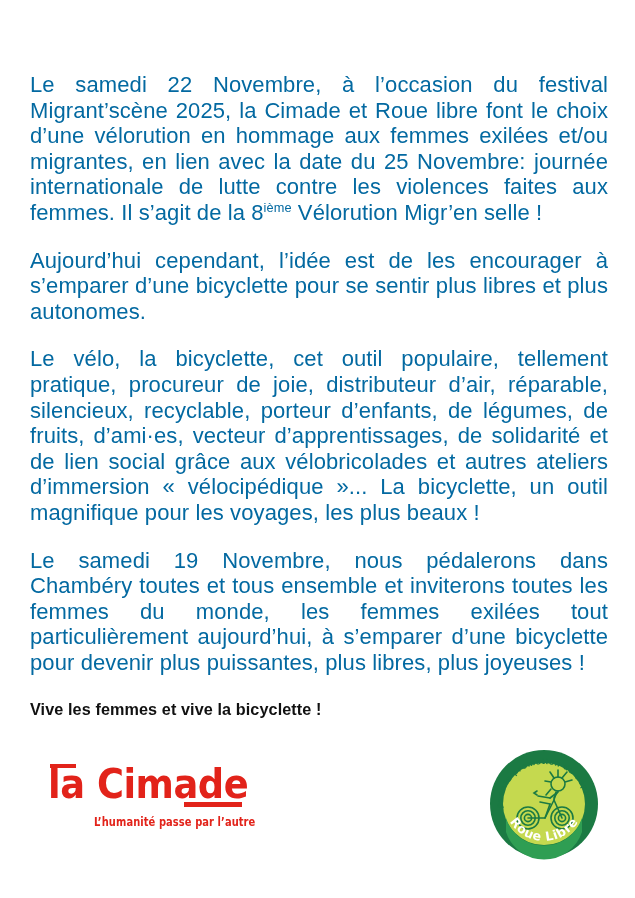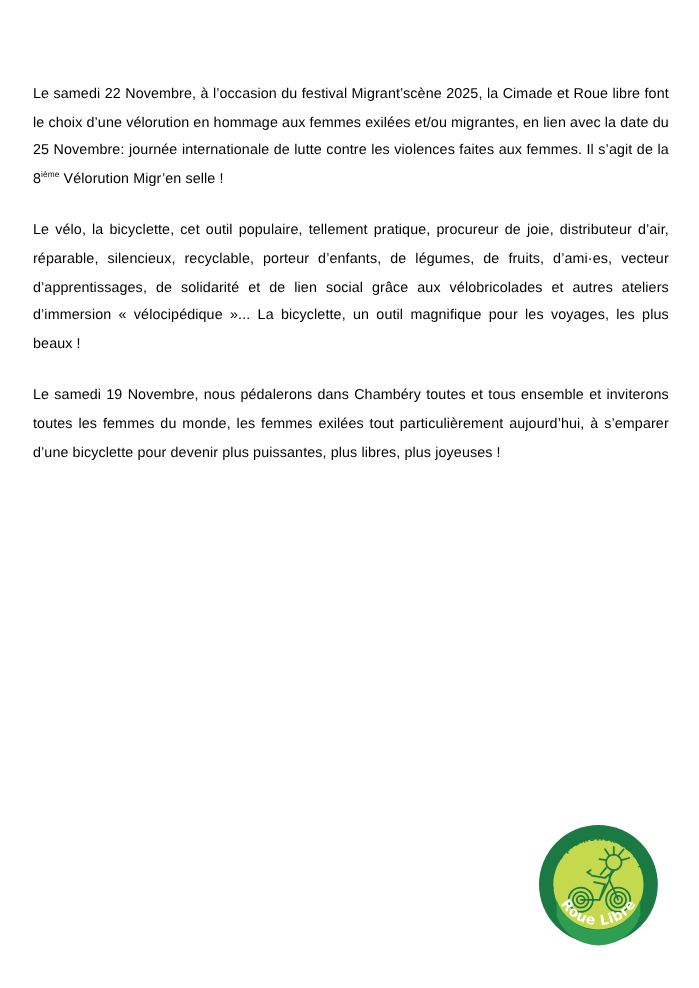--- a/index.html
+++ b/index.html
@@ -19,23 +19,23 @@
     box-sizing: border-box;
   }
   .doc-body {
     position: absolute;
     left: 30px;
     top: 72px;
     width: 578px;
   }
   .para {
     margin: 0 0 22px 0;
-    font-size: 13px;
+    font-size: 22px;
     line-height: 25.6px;
-    color: #000000;
+    color: #0369a1;
     text-align: justify;
     letter-spacing: 0.1px;
     font-weight: 400;
   }
   .para:last-of-type {
     margin-bottom: 0;
   }
   .para sup {
     font-size: 0.58em;
     vertical-align: super;
@@ -129,30 +129,38 @@
 </head>
 <body>
 
 <div class="page">
 
   <div class="doc-body">
 
     <p class="para"><span>Le samedi 22 Novembre, à l’occasion du festival Migrant’scène 2025, la Cimade et Roue libre font le choix d’une vélorution en hommage aux femmes exilées et/ou migrantes, en lien avec la date du 25 Novembre: journée internationale de lutte contre les violences faites aux femmes. Il s’agit de la 8</span><sup>ième</sup><span> Vélorution Migr’en selle !</span></p>
 
 
+    <p class="para">Aujourd’hui cependant, l’idée est de les encourager à s’emparer d’une bicyclette pour se sentir plus libres et plus autonomes.</p>
 
     <p class="para">Le vélo, la bicyclette, cet outil populaire, tellement pratique, procureur de joie, distributeur d’air, réparable, silencieux, recyclable, porteur d’enfants, de légumes, de fruits, d’ami·es, vecteur d’apprentissages, de solidarité et de lien social grâce aux vélobricolades et autres ateliers d’immersion « vélocipédique »... La bicyclette, un outil magnifique pour les voyages, les plus beaux !</p>
 
     <p class="para">Le samedi 19 Novembre, nous pédalerons dans Chambéry toutes et tous ensemble et inviterons toutes les femmes du monde, les femmes exilées tout particulièrement aujourd’hui, à s’emparer d’une bicyclette pour devenir plus puissantes, plus libres, plus joyeuses !</p>
 
+    <p class="para-bold">Vive les femmes et vive la bicyclette !</p>
 
   </div>
 
   <div class="logos">
 
+    <div class="cimade-logo">
+      <div class="cimade-toprule"></div>
+      <div class="cimade-wordmark">la Cimade</div>
+      <div class="cimade-bar"></div>
+      <div class="cimade-tagline">L’humanité passe par l’autre</div>
+    </div>
 
     <div class="roue-logo">
       <svg viewBox="0 0 112 112" xmlns="http://www.w3.org/2000/svg">
         <defs>
           <path id="arcTop" d="M 14,58 A 42,42 0 0 1 98,58" fill="none"></path>
           <path id="arcBottom" d="M 22,74 A 40,40 0 0 0 90,74" fill="none"></path>
         </defs>
 
         <circle cx="56" cy="56" r="54" fill="#1b7a43"></circle>
         <circle cx="56" cy="56" r="41" fill="#c5d94f"></circle>

